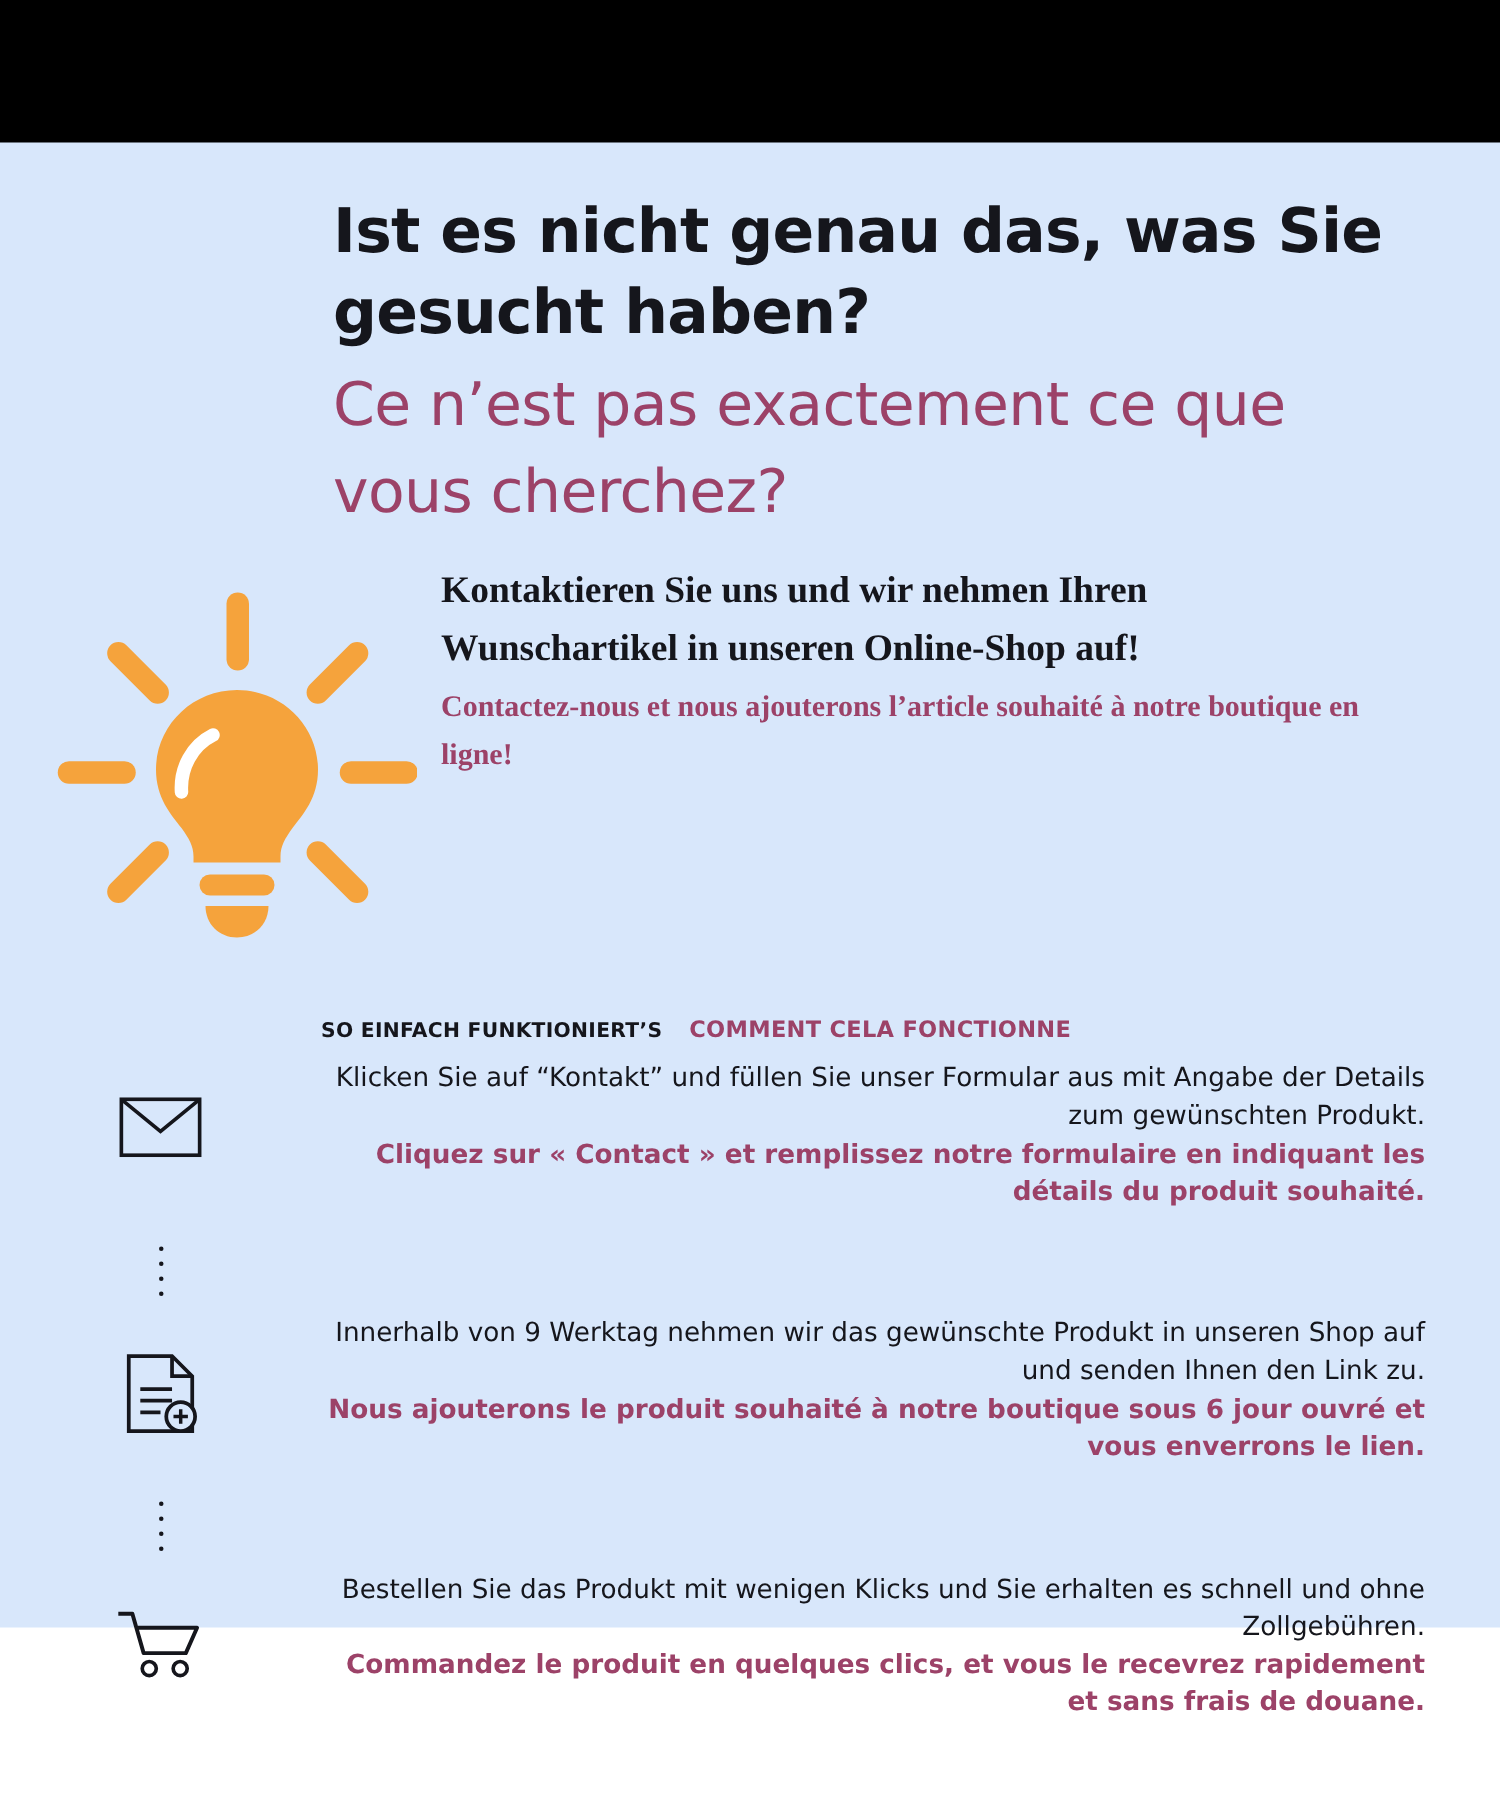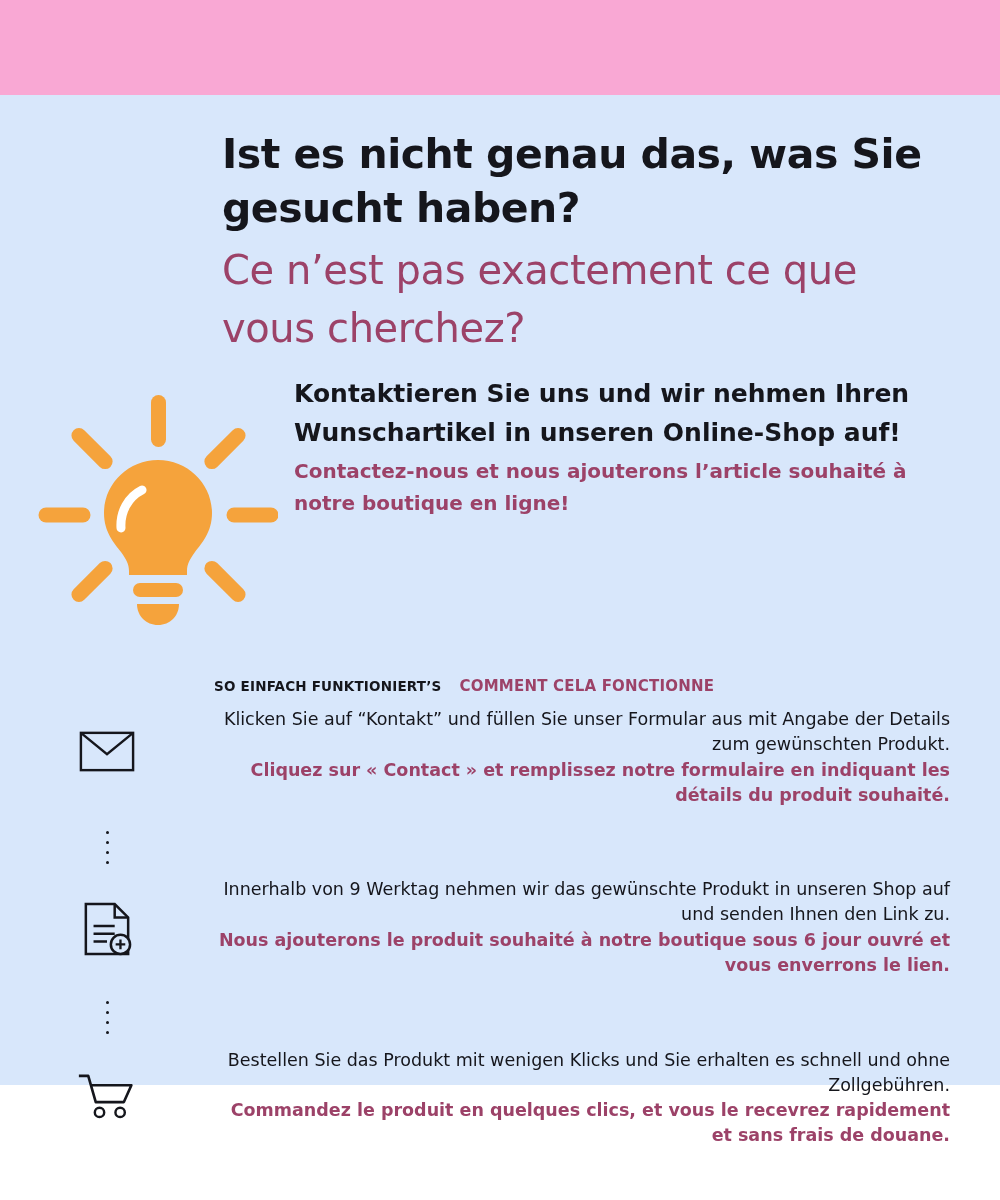--- a/index.html
+++ b/index.html
@@ -10,21 +10,21 @@
   body {
     width: 1000px;
     height: 1200px;
     font-family: "DejaVu Sans", sans-serif;
     overflow: hidden;
   }
   .page {
     position: relative;
     width: 1000px;
     height: 864px;
-    background: #f9a8d4;
+    background: #000000;
   }
   .panel {
     position: absolute;
     left: 0;
     top: 95px;
     width: 1000px;
     height: 990px;
     background: #d8e7fb;
   }
   
@@ -51,20 +51,21 @@
     letter-spacing: -0.4px;
     margin-top: 6px;
   }
   
   .sub-wrap {
     position: absolute;
     left: 0;
     top: 280px;
     width: 1000px;
     height: 290px;
+    font-family: Liberation Serif, serif;
   }
   .lamp {
     position: absolute;
     left: 38px;
     top: 15px;
     width: 240px;
     height: 250px;
   }
   .subtext {
     position: absolute;

